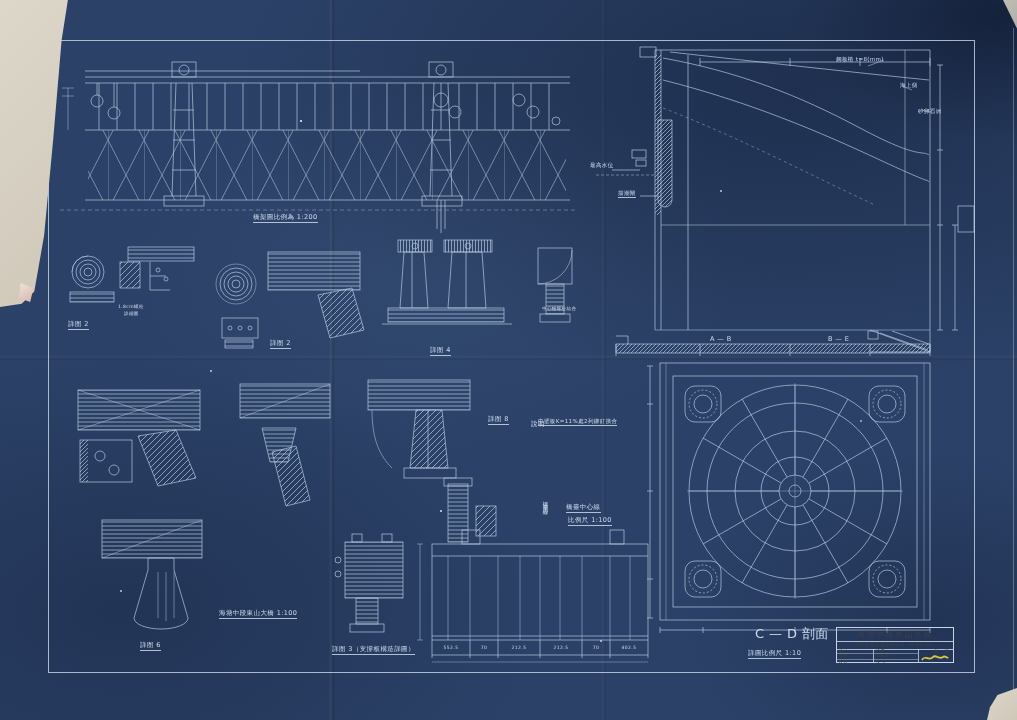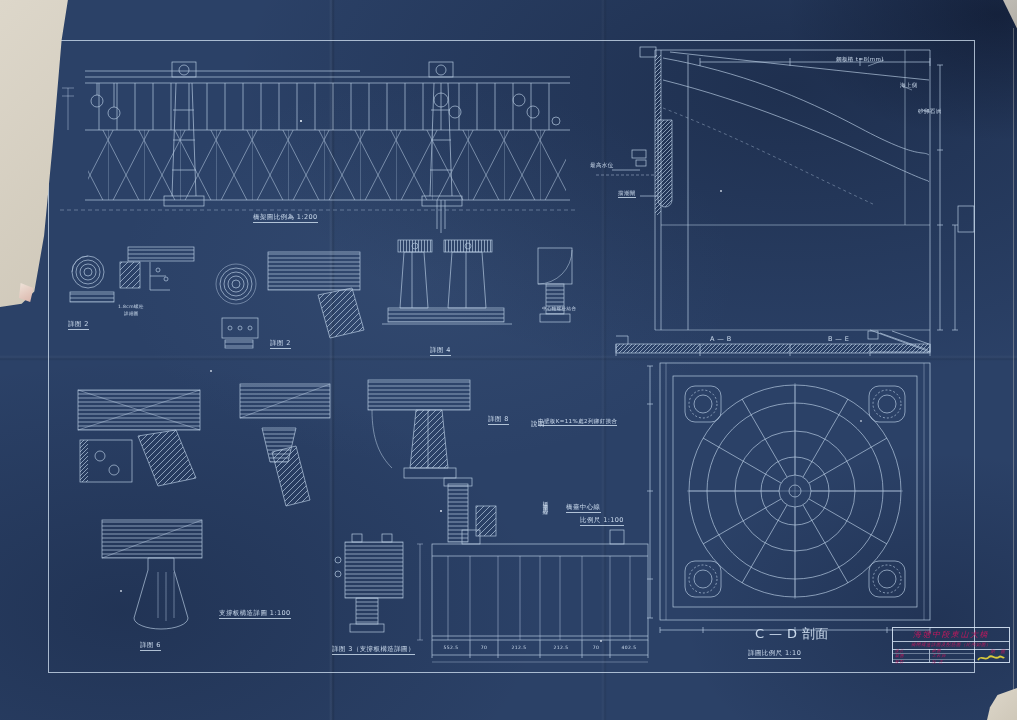--- a/index.html
+++ b/index.html
@@ -42,22 +42,22 @@
   
   svg.lines{position:absolute;left:0;top:0;}
   
   .lbl{position:absolute;color:#d6e5f6;white-space:nowrap;line-height:1.1;
        letter-spacing:.4px;opacity:.92;}
   .s4{font-size:4.5px;} .s5{font-size:5.5px;} .s6{font-size:6.5px;} .s7{font-size:13px;}
   .und{border-bottom:.5px solid rgba(214,230,246,.85);padding-bottom:1px;}
   .vert{writing-mode:vertical-rl;letter-spacing:2px;}
   .ctr{text-align:center;}
   
-  .tblock{position:absolute;left:892px;top:627px;width:116px;height:34px;
-    border:1px solid rgba(216,231,246,.9);color:#be185d;font-style:italic;}
+  .tblock{position:absolute;left:836px;top:627px;width:116px;height:34px;
+    border:1px solid rgba(216,231,246,.9);color:#404040;}
   .tb-title{position:absolute;left:0;top:0;width:100%;height:13px;
     font-size:8px;letter-spacing:1.5px;text-align:center;line-height:13px;
     border-bottom:.5px solid rgba(216,231,246,.8);}
   .tb-sub{position:absolute;left:0;top:13px;width:100%;height:8px;
     font-size:4.5px;text-align:center;line-height:8px;letter-spacing:.5px;
     border-bottom:.5px solid rgba(216,231,246,.8);}
   .tb-grid{position:absolute;left:0;top:21px;width:100%;height:13px;display:flex;}
   .tb-colA{width:36px;border-right:.5px solid rgba(216,231,246,.7);}
   .tb-colB{width:44px;border-right:.5px solid rgba(216,231,246,.7);}
   .tb-colC{flex:1;position:relative;}
@@ -307,23 +307,23 @@
   <div class="lbl s6 und" style="left:270px;top:340px">詳图 2</div>
   <div class="lbl s6 und" style="left:430px;top:347px">詳图 4</div>
   <div class="lbl s6 und" style="left:488px;top:416px">詳图 8</div>
   <div class="lbl s6 und" style="left:140px;top:642px">詳图 6</div>
   <div class="lbl s6 und" style="left:332px;top:646px">詳图 3（支撐板構造詳圖）</div>
 
   <div class="lbl s6" style="left:531px;top:421px">說明</div>
   <div class="lbl s5 und" style="left:538px;top:418px">中壁板K=11%處2列鉚釘接合</div>
   <div class="lbl s4" style="left:542px;top:307px">中心軸螺栓結合</div>
 
-  <div class="lbl s6 und" style="left:219px;top:610px">支撐板構造詳圖 1:100</div>
+  <div class="lbl s6 und" style="left:219px;top:610px">海塘中段東山大橋 1:100</div>
   <div class="lbl s6 und" style="left:566px;top:504px">橋臺中心線</div>
-  <div class="lbl s6 und" style="left:580px;top:517px">比例尺 1:100</div>
+  <div class="lbl s6 und" style="left:568px;top:517px">比例尺 1:100</div>
   <div class="lbl s5 vert" style="left:543px;top:497px">橋臺中心線</div>
 
   <div class="lbl s6" style="left:710px;top:336px">A — B</div>
   <div class="lbl s6" style="left:828px;top:336px">B — E</div>
   <div class="lbl s7" style="left:755px;top:627px">C — D  剖面</div>
   <div class="lbl s6 und" style="left:748px;top:650px">詳圖比例尺 1:10</div>
 
   <div class="lbl s5" style="left:836px;top:56px">鋼板樁 t=8(mm)</div>
   <div class="lbl s5" style="left:900px;top:82px">海上側</div>
   <div class="lbl s5" style="left:918px;top:108px">砂卵石層</div>

